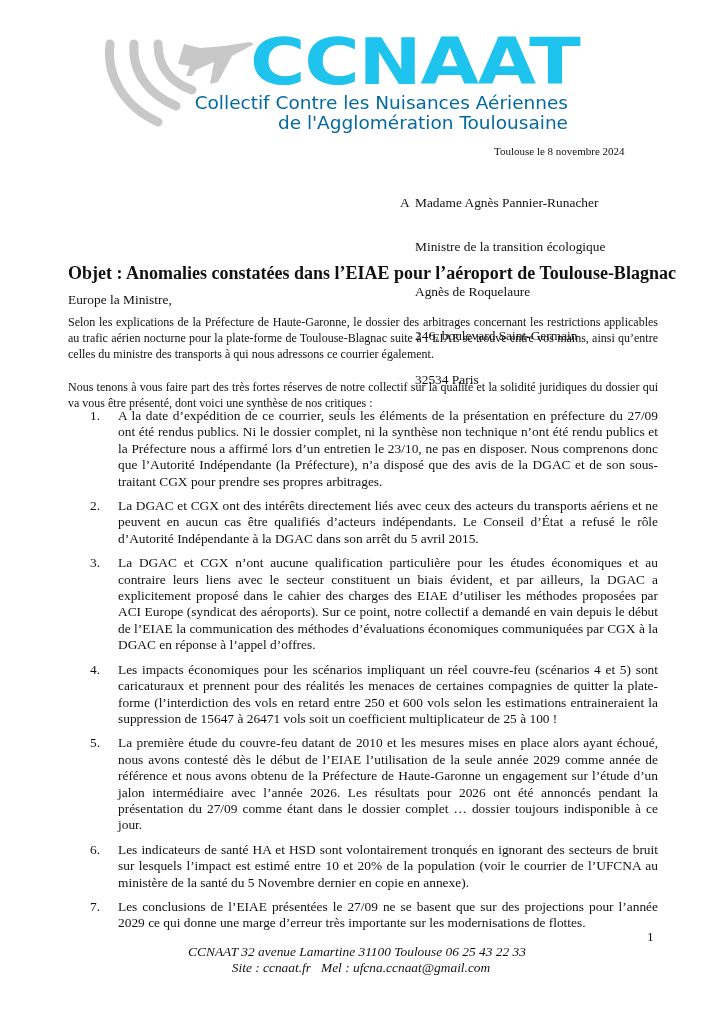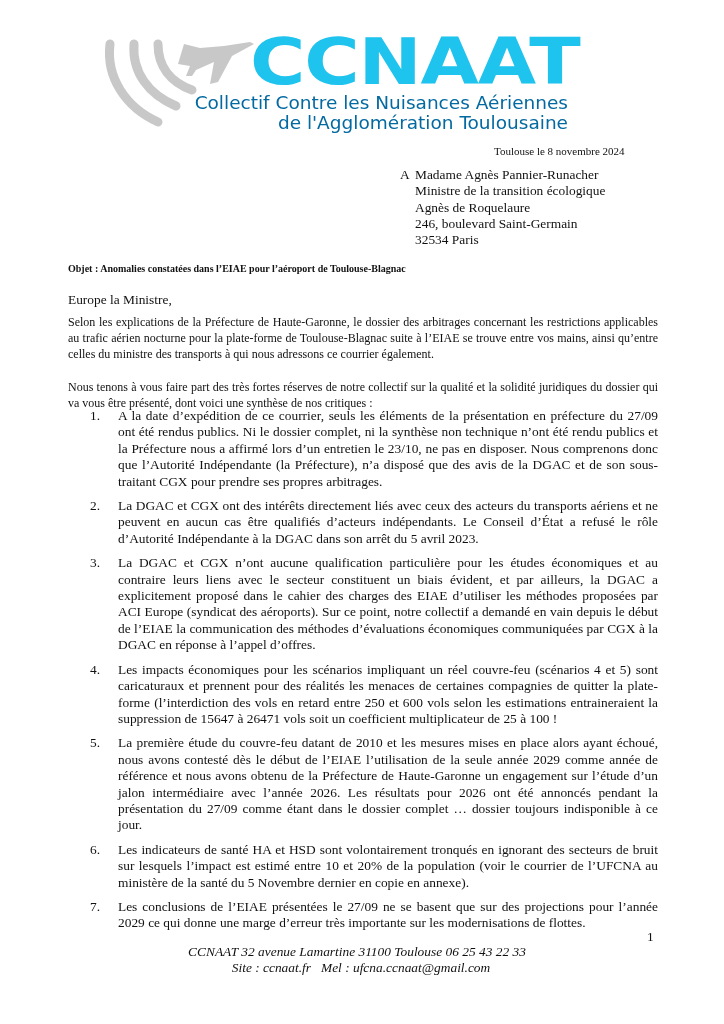--- a/index.html
+++ b/index.html
@@ -24,30 +24,30 @@
       position: absolute; right: 12px;
       font-family: "DejaVu Sans", "Liberation Sans", sans-serif;
       font-size: 18.5px; color: #0369a1; white-space: nowrap; line-height: 20px;
     }
     .logo-sub.l1 { top: 71px; }
     .logo-sub.l2 { top: 91px; }
 
     
     .date { position: absolute; left: 494px; top: 145px; font-size: 11px; white-space: nowrap; }
     .address { position: absolute; left: 400px; top: 167px; font-size: 13.4px; line-height: 16.3px; }
-    .address .line { white-space: nowrap; }
+    .address .line { white-space: nowrap; margin-top: 28px; }
     .address .prefix { display: inline-block; width: 15px; }
     .address .indent { padding-left: 15px; }
 
     
     .body-text {
       position: absolute; left: 68px; width: 590px; font-size: 12px; line-height: 16px;
       text-align: justify;
     }
-    .object { position: absolute; left: 68px; top: 263px; font-size: 10px; font-weight: bold; white-space: nowrap; }
+    .object { position: absolute; left: 68px; top: 263px; font-size: 18px; font-weight: bold; white-space: nowrap; }
     .salutation { position: absolute; left: 68px; top: 292px; font-size: 13.4px; }
     .p1 { top: 314px; }
     .p2 { top: 379px; }
 
     .list { position: absolute; left: 90px; top: 408px; width: 568px; margin: 0; padding: 0; list-style: none; }
     .list li { position: relative; padding-left: 28px; font-size: 13.4px; line-height: 16.4px; text-align: justify; margin-bottom: 8px; }
     .list li .num { position: absolute; left: 0; top: 0; }
 
     .page-number { position: absolute; left: 647px; top: 929px; font-size: 13.4px; }
     .footer { position: absolute; left: 0; width: 724px; text-align: center; font-style: italic; font-size: 13.4px; line-height: 16px; }
@@ -91,21 +91,21 @@
 
   <div class="object">Objet : Anomalies constatées dans l’EIAE pour l’aéroport de Toulouse-Blagnac</div>
 
   <div class="salutation">Europe la Ministre,</div>
 
   <div class="body-text p1">Selon les explications de la Préfecture de Haute-Garonne, le dossier des arbitrages concernant les restrictions applicables au trafic aérien nocturne pour la plate-forme de Toulouse-Blagnac suite à l’EIAE se trouve entre vos mains, ainsi qu’entre celles du ministre des transports à qui nous adressons ce courrier également.</div>
   <div class="body-text p2">Nous tenons à vous faire part des très fortes réserves de notre collectif sur la qualité et la solidité juridiques du dossier qui va vous être présenté, dont voici une synthèse de nos critiques :</div>
 
   <ol class="list">
     <li><span class="num">1.</span><span>A la date d’expédition de ce courrier, seuls les éléments de la présentation en préfecture du 27/09 ont été rendus publics. Ni le dossier complet, ni la synthèse non technique n’ont été rendu publics et la Préfecture nous a affirmé lors d’un entretien le 23/10, ne pas en disposer. Nous comprenons donc que l’Autorité Indépendante (la Préfecture), n’a disposé que des avis de la DGAC et de son sous-traitant CGX pour prendre ses propres arbitrages.</span></li>
-    <li><span class="num">2.</span><span>La DGAC et CGX ont des intérêts directement liés avec ceux des acteurs du transports aériens et ne peuvent en aucun cas être qualifiés d’acteurs indépendants. Le Conseil d’État a refusé le rôle d’Autorité Indépendante à la DGAC dans son arrêt du 5 avril 2023.</span></li>
+    <li><span class="num">2.</span><span>La DGAC et CGX ont des intérêts directement liés avec ceux des acteurs du transports aériens et ne peuvent en aucun cas être qualifiés d’acteurs indépendants. Le Conseil d’État a refusé le rôle d’Autorité Indépendante à la DGAC dans son arrêt du 5 avril 2015.</span></li>
     <li><span class="num">3.</span><span>La DGAC et CGX n’ont aucune qualification particulière pour les études économiques et au contraire leurs liens avec le secteur constituent un biais évident, et par ailleurs, la DGAC a explicitement proposé dans le cahier des charges des EIAE d’utiliser les méthodes proposées par ACI Europe (syndicat des aéroports). Sur ce point, notre collectif a demandé en vain depuis le début de l’EIAE la communication des méthodes d’évaluations économiques communiquées par CGX à la DGAC en réponse à l’appel d’offres.</span></li>
     <li><span class="num">4.</span><span>Les impacts économiques pour les scénarios impliquant un réel couvre-feu (scénarios 4 et 5) sont caricaturaux et prennent pour des réalités les menaces de certaines compagnies de quitter la plate-forme (l’interdiction des vols en retard entre 250 et 600 vols selon les estimations entraineraient la suppression de 15647 à 26471 vols soit un coefficient multiplicateur de 25 à 100 !</span></li>
     <li><span class="num">5.</span><span>La première étude du couvre-feu datant de 2010 et les mesures mises en place alors ayant échoué, nous avons contesté dès le début de l’EIAE l’utilisation de la seule année 2029 comme année de référence et nous avons obtenu de la Préfecture de Haute-Garonne un engagement sur l’étude d’un jalon intermédiaire avec l’année 2026. Les résultats pour 2026 ont été annoncés pendant la présentation du 27/09 comme étant dans le dossier complet … dossier toujours indisponible à ce jour.</span></li>
     <li><span class="num">6.</span><span>Les indicateurs de santé HA et HSD sont volontairement tronqués en ignorant des secteurs de bruit sur lesquels l’impact est estimé entre 10 et 20% de la population (voir le courrier de l’UFCNA au ministère de la santé du 5 Novembre dernier en copie en annexe).</span></li>
     <li><span class="num">7.</span><span>Les conclusions de l’EIAE présentées le 27/09 ne se basent que sur des projections pour l’année 2029 ce qui donne une marge d’erreur très importante sur les modernisations de flottes.</span></li>
   </ol>
 
   <div class="page-number">1</div>
 
   <div class="footer f1">CCNAAT 32 avenue Lamartine 31100 Toulouse 06 25 43 22 33</div>

